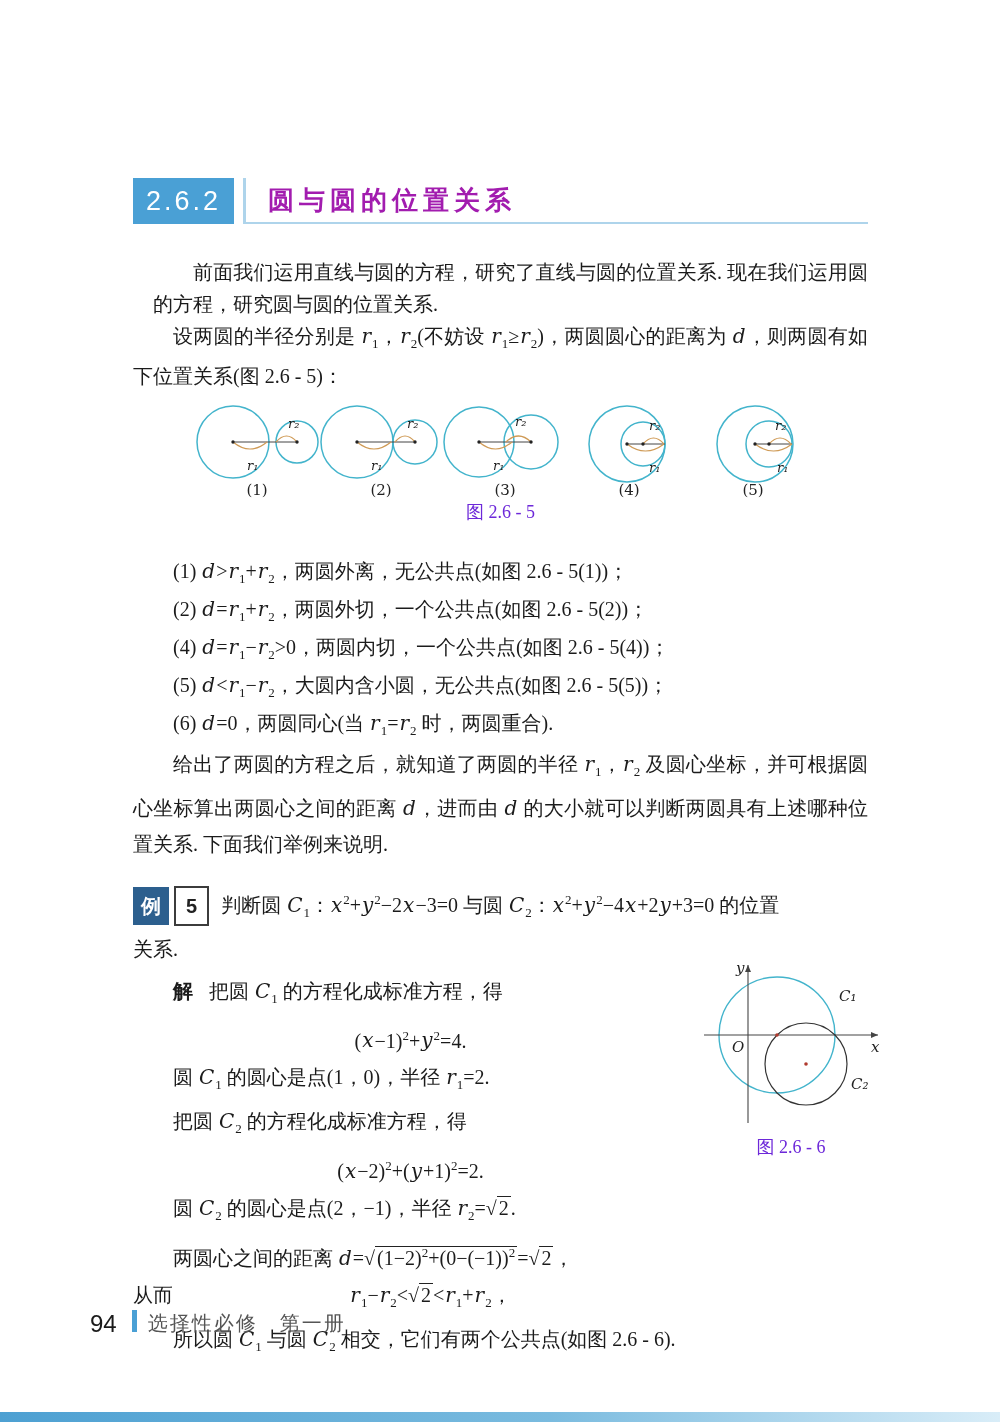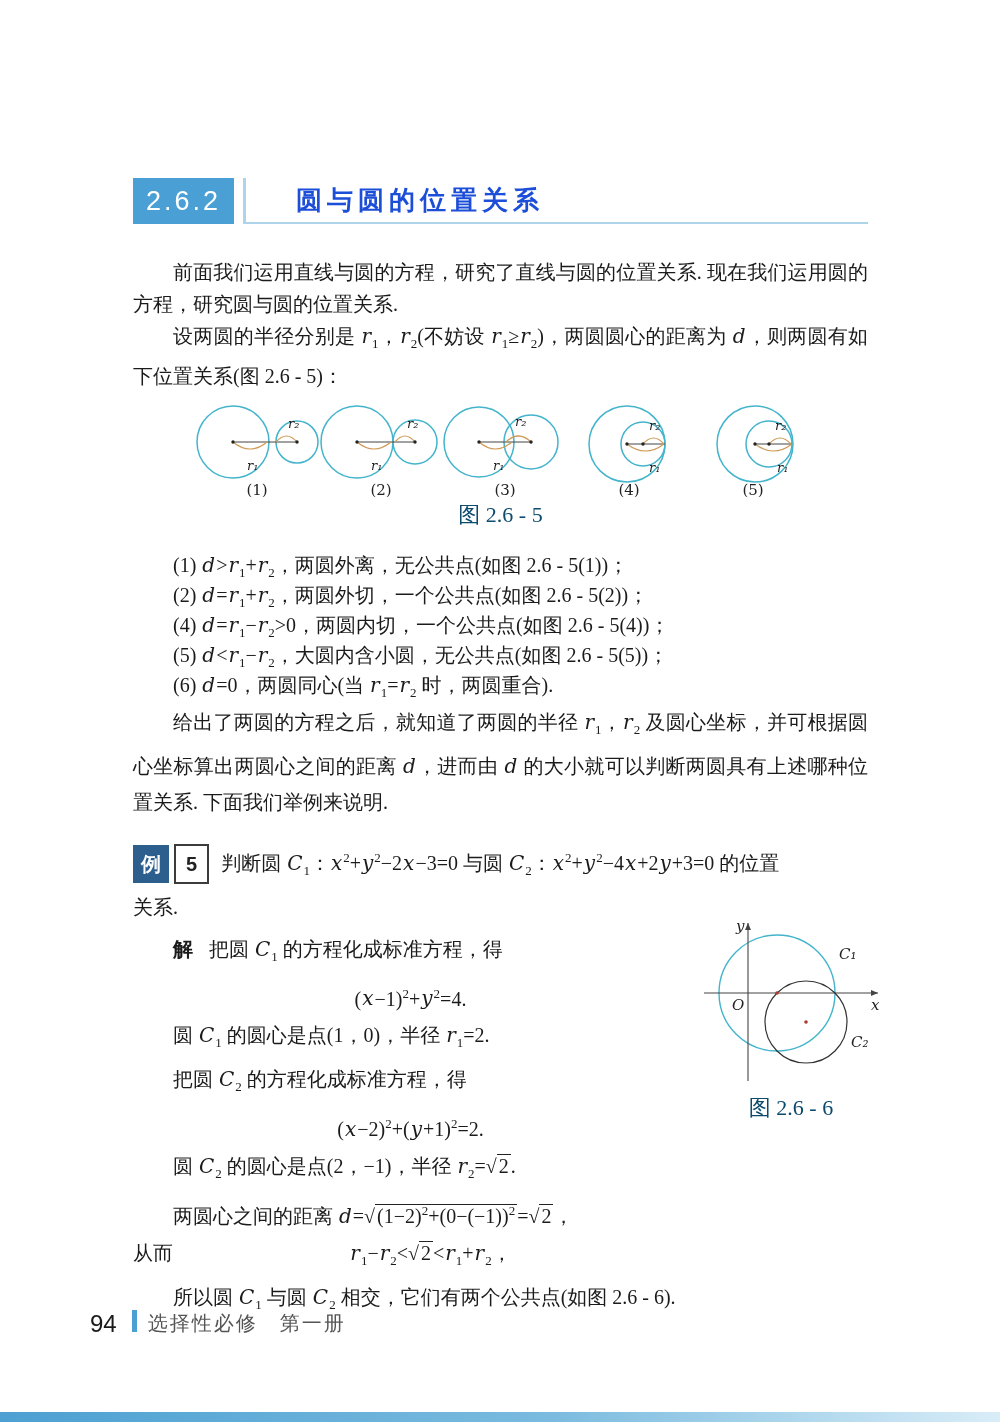--- a/index.html
+++ b/index.html
@@ -12,33 +12,33 @@
         font-family:"Liberation Serif","DejaVu Serif",serif;color:var(--ink);}
   .content{position:absolute;left:133px;top:178px;width:735px;}
 
   
   .header{display:flex;align-items:stretch;height:46px;}
   .sec-num{background:var(--accent);color:#fff;font-family:"Liberation Sans","DejaVu Sans",sans-serif;
            font-size:27px;display:flex;align-items:center;padding:0 13px;letter-spacing:3px;text-align:center;}
   .header-right{flex:1;margin-left:9px;border-left:3px solid var(--rule);border-bottom:2px solid var(--rule);
                 display:flex;align-items:center;padding-left:22px;}
   .sec-title{font-family:"Liberation Sans","DejaVu Sans",sans-serif;font-size:26px;font-weight:bold;
-             letter-spacing:5px;color:#1d4ed8;margin-left:28px;}
+             letter-spacing:5px;color:#a21caf;}
 
   
   .body-p{font-size:20px;line-height:32px;text-indent:2em;text-align:justify;}
-  .p1{margin-top:32px;}
+  .p1{margin-top:32px;margin-left:20px;}
   .p36{font-size:20px;line-height:36px;text-indent:2em;text-align:justify;}
 
   
   .diagrams{display:flex;margin-left:62px;margin-top:6px;}
   .diag{width:124px;height:100px;}
-  .fig-caption{text-align:center;font-size:22px;margin-top:2px;color:#0c4a6e;}
-
-  .rel-list{margin-top:24px;padding-left:40px;font-size:20px;line-height:22px;}
+  .fig-caption{text-align:center;font-size:18px;margin-top:2px;color:#6d28d9;}
+
+  .rel-list{margin-top:32px;padding-left:40px;font-size:20px;line-height:31px;}
 
   
   .example{margin-top:20px;font-size:20px;line-height:36px;}
   .ex-line1{display:flex;align-items:center;}
   .badge{display:inline-flex;align-items:center;margin-right:12px;flex:0 0 auto;}
   .badge-li{background:var(--navy);color:#fff;font-family:"Liberation Sans","DejaVu Sans",sans-serif;
             font-weight:bold;font-size:20px;padding:1px 8px;}
   .badge-num{border:2px solid #3c3c3c;color:#222;font-family:"Liberation Sans","DejaVu Sans",sans-serif;
              font-weight:bold;font-size:20px;padding:0px 10px;margin-left:5px;background:#fff;}
 

